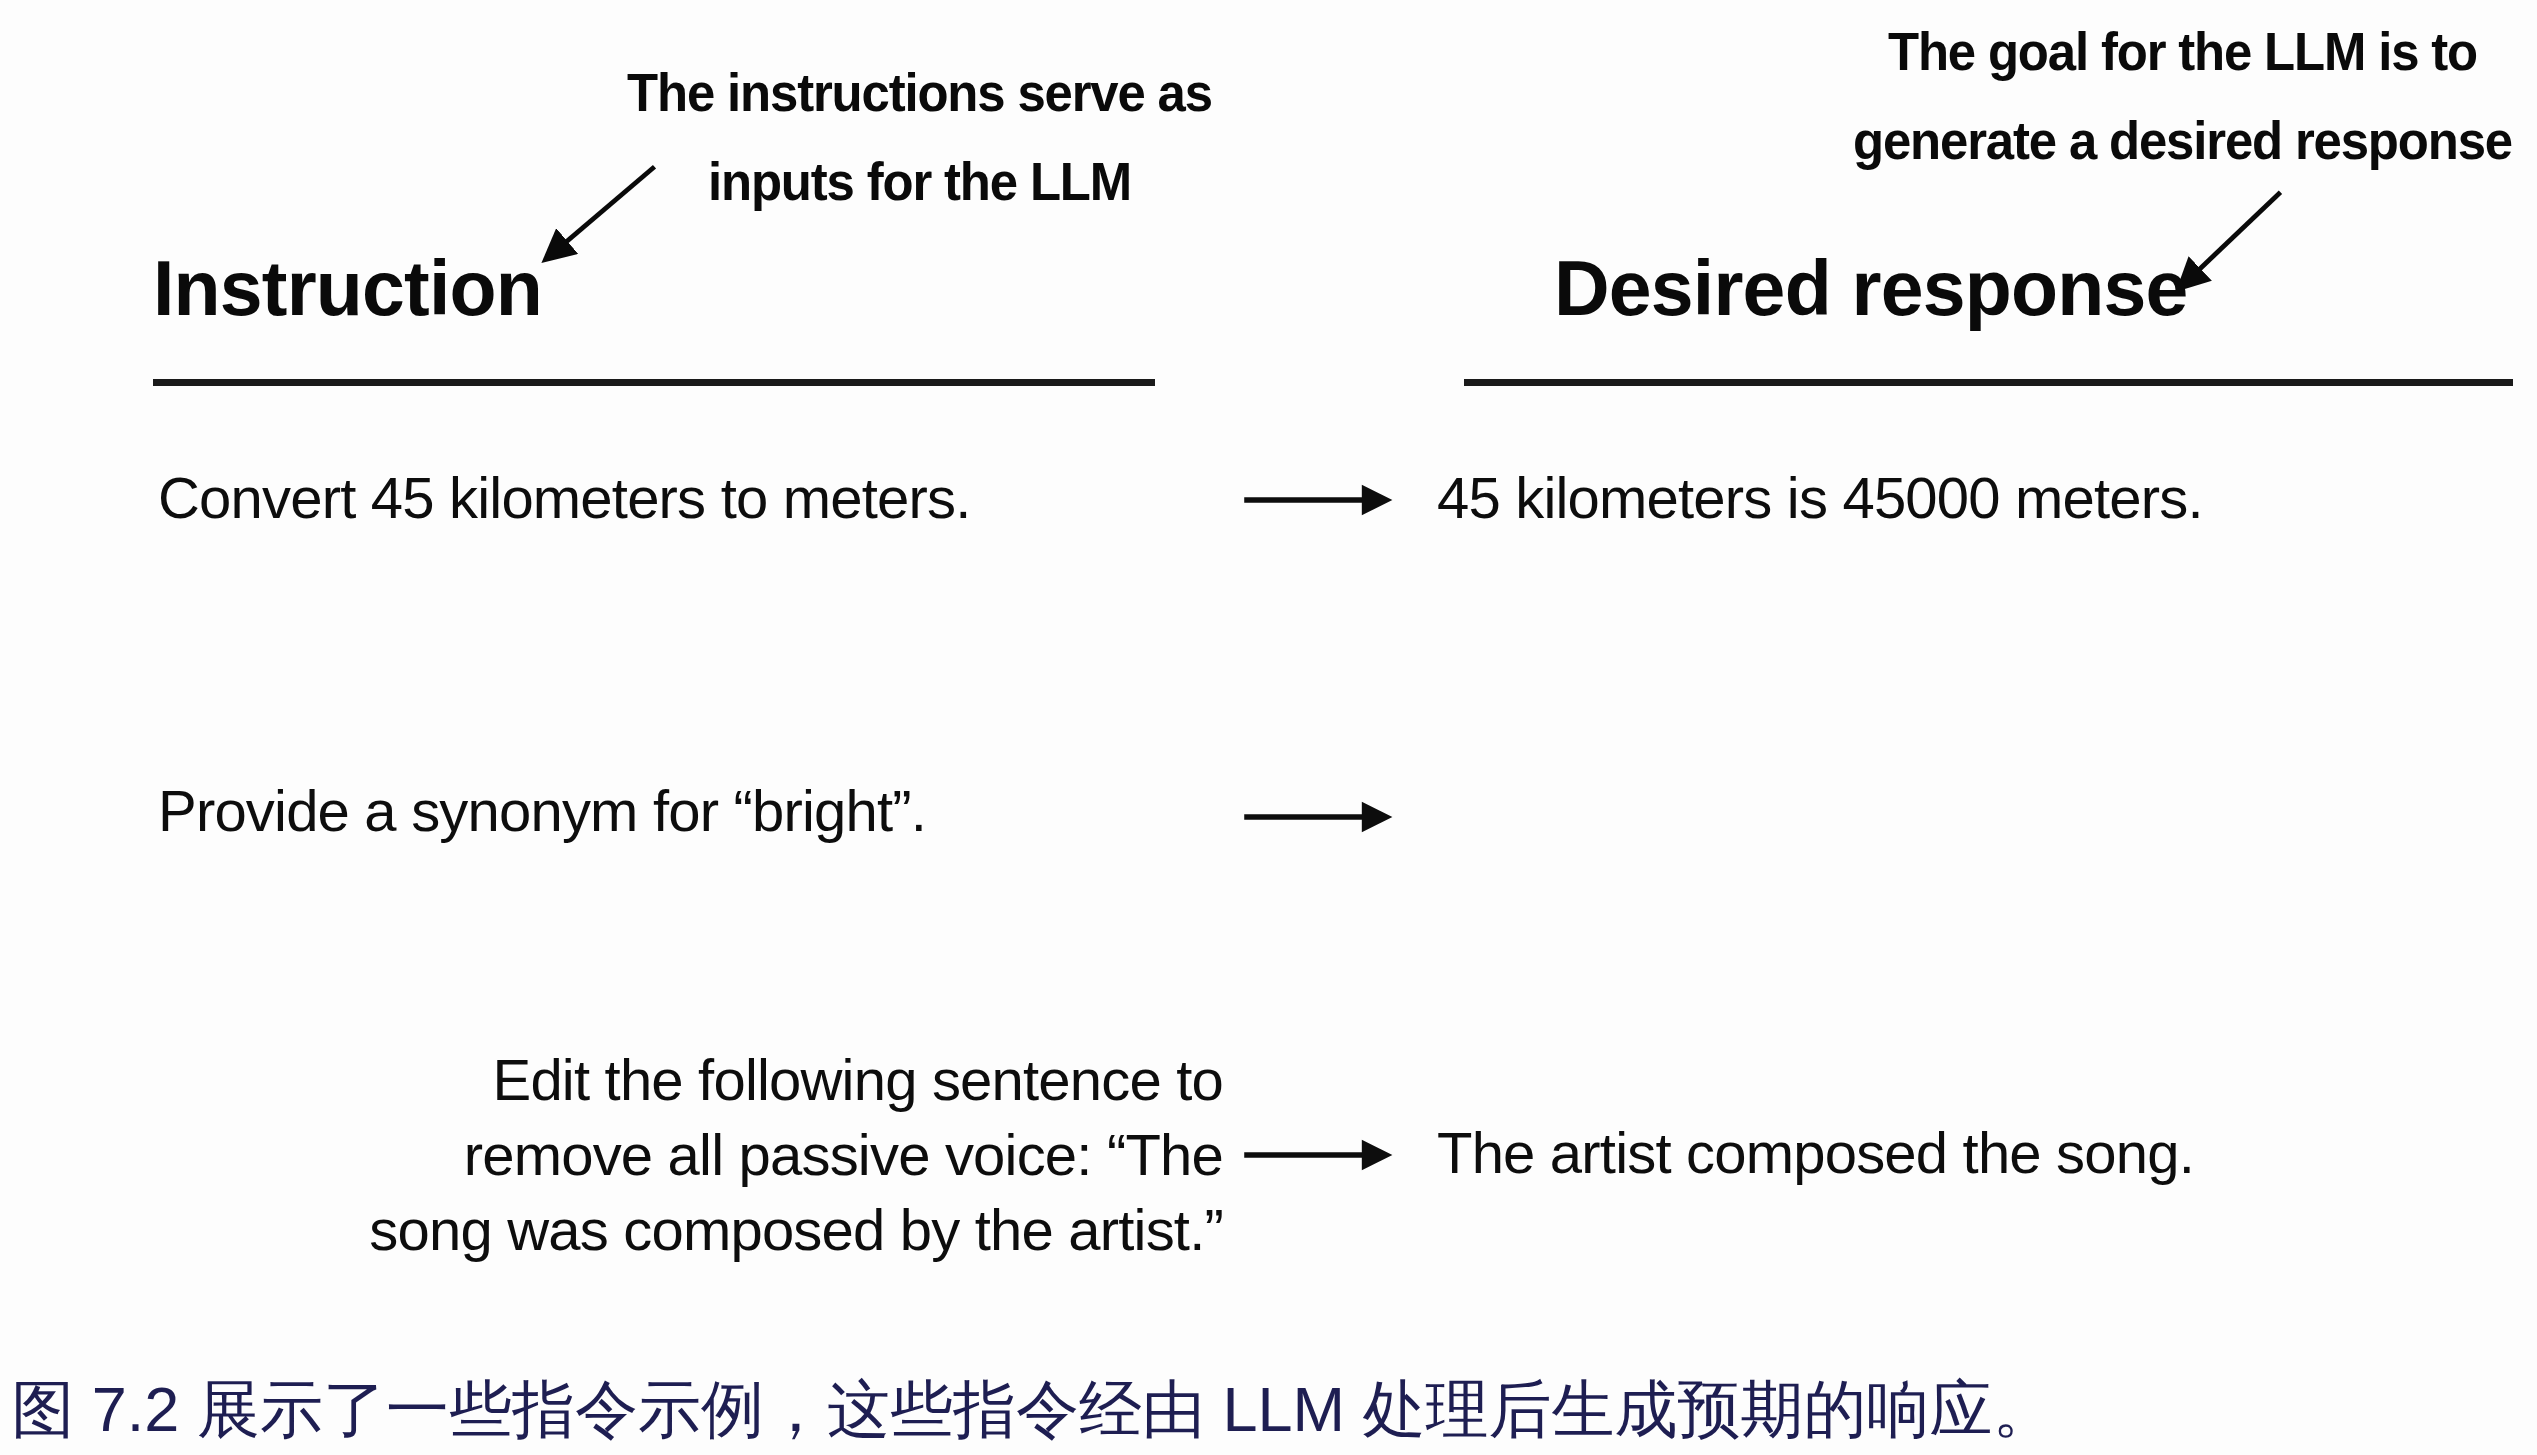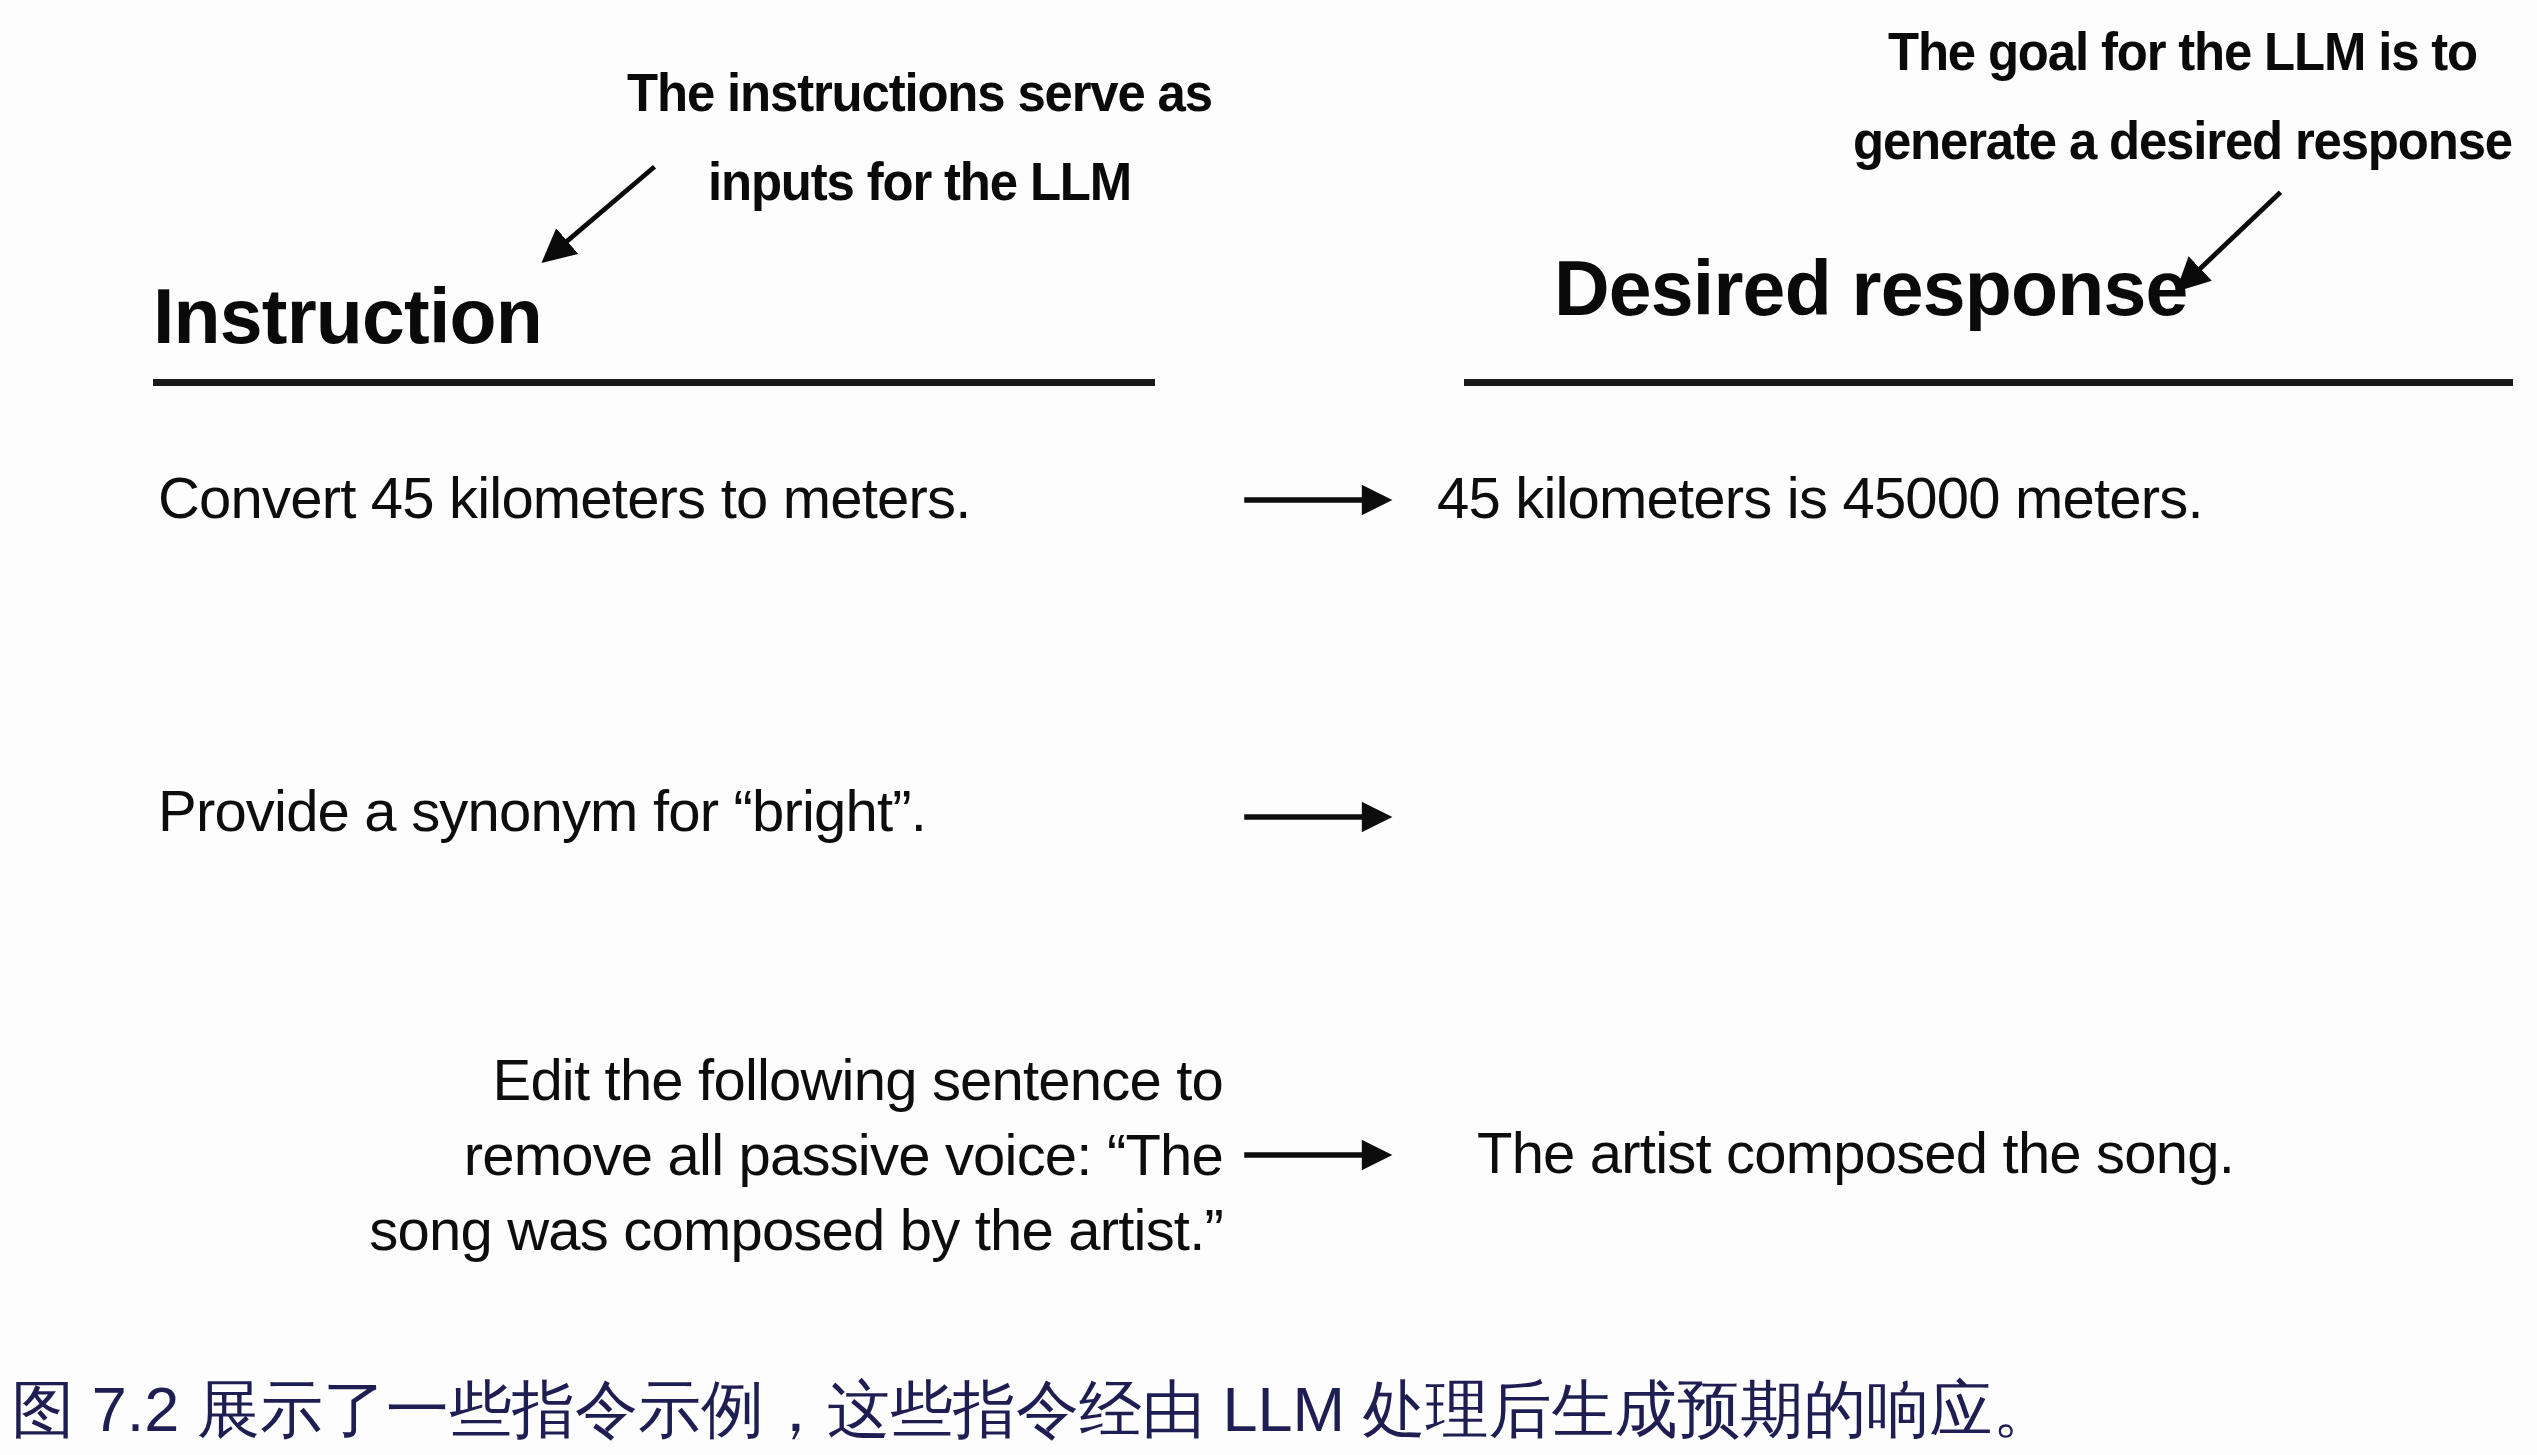--- a/index.html
+++ b/index.html
@@ -31,21 +31,21 @@
 
   .col-header {
     position: absolute;
     font-weight: 700;
     font-size: 77px;
     line-height: 1;
     letter-spacing: -0.8px;
     color: #0a0a0a;
     white-space: nowrap;
   }
-  .col-header.left  { left: 153px;  top: 250px; margin-top: 28px; }
+  .col-header.left  { left: 153px;  top: 250px; }
   .col-header.right { left: 1510px; top: 250px; margin-left: 44px; }
 
   .rule {
     position: absolute;
     top: 379px; height: 7.3px;
     background: #1a1a1a;
   }
   .rule.left  { left: 153px;  width: 1002px; }
   .rule.right { left: 1464px; width: 1049px; }
 
@@ -56,21 +56,21 @@
     letter-spacing: -0.8px;
     color: #0d0d0d;
     white-space: nowrap;
     text-align: right;
   }
   .cell.multiline { white-space: pre-line; width: 1065px; }
 
   .r1 { top: 460px; }
   .r2 { top: 773px; }
   .r3-left  { top: 1042px; }
-  .r3-right { top: 1115px; margin-left: 40px; }
+  .r3-right { top: 1115px; }
   .cell.left  { left: 158px; }
   .cell.right { left: 1437px; }
 
   .flow-arrow { left: 1241px; width: 153px; height: 52px; }
   .flow-arrow.a1 { top: 474px; }
   .flow-arrow.a2 { top: 791px; }
   .flow-arrow.a3 { top: 1129px; }
 
   .caption {
     position: absolute;

